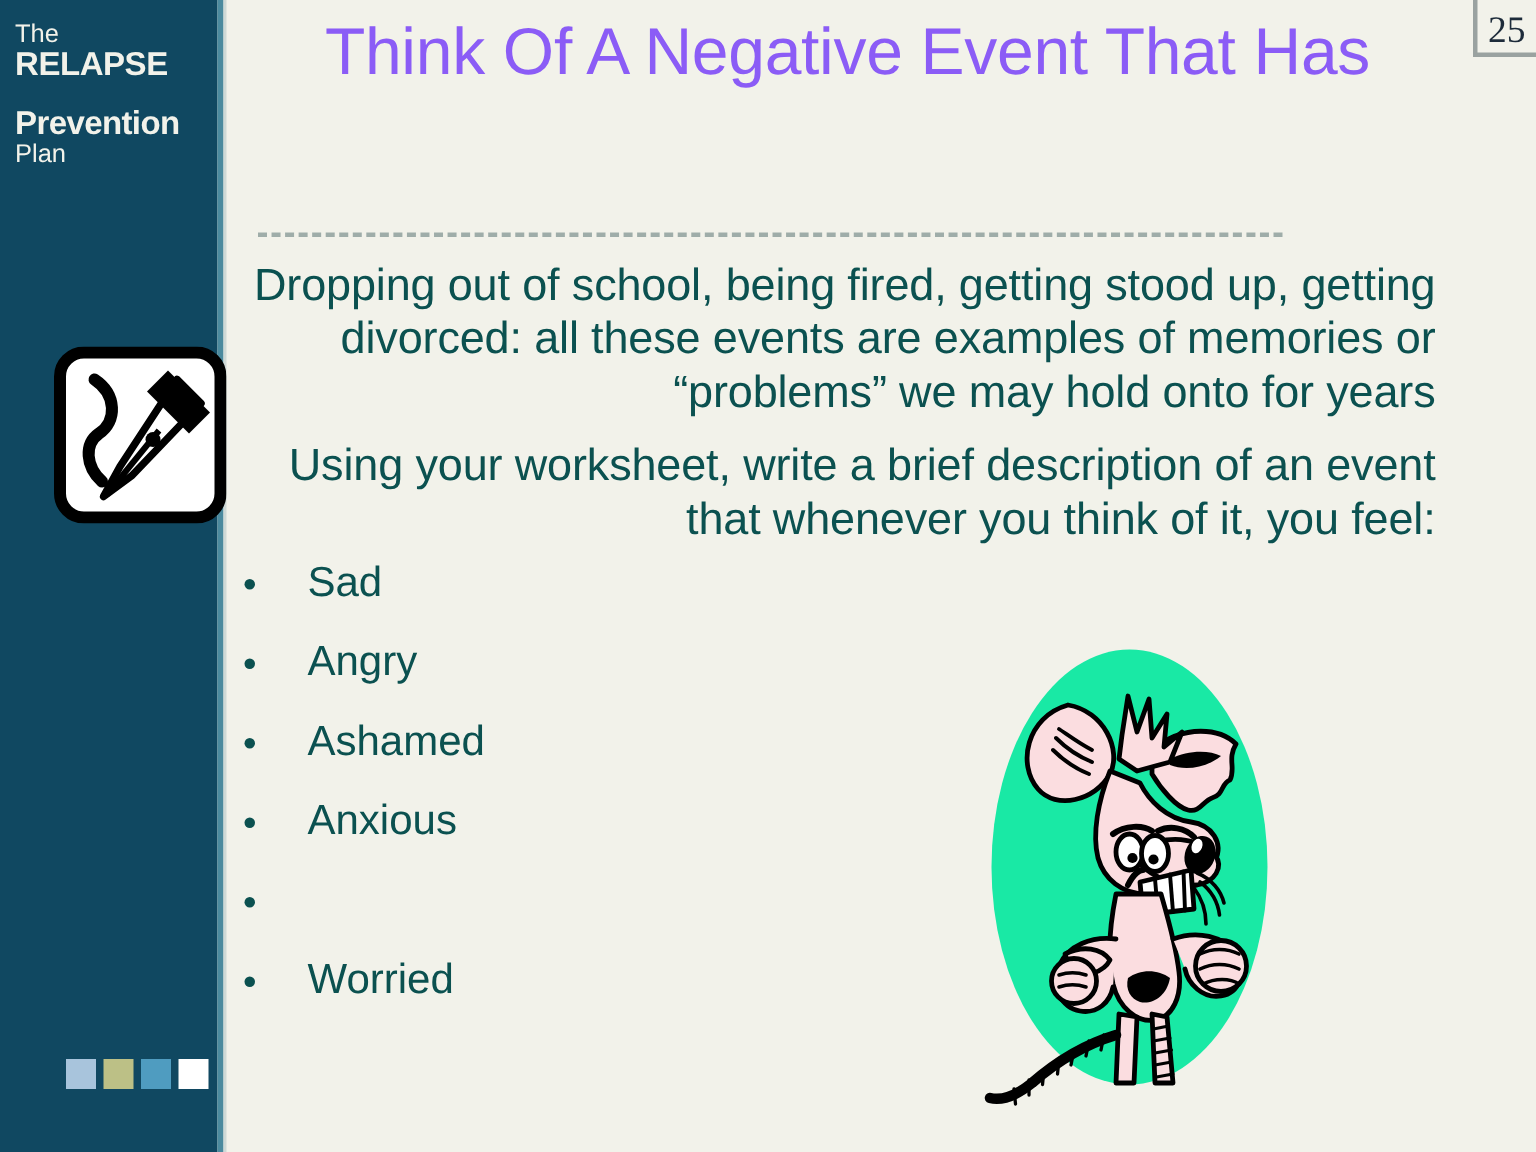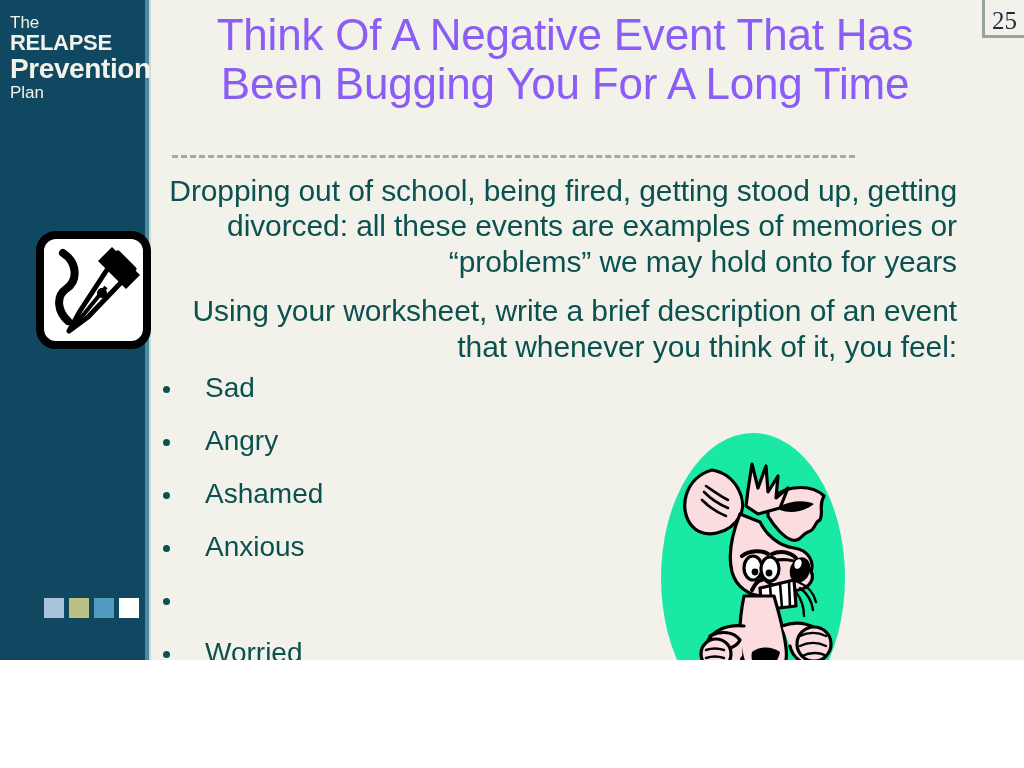--- a/index.html
+++ b/index.html
@@ -6,21 +6,21 @@
     margin: 0;
     padding: 0;
     background: #ffffff;
   }
   body {
     font-family: "Liberation Sans", sans-serif;
   }
   #slide {
     position: relative;
     width: 1024px;
-    height: 660px;
+    height: 768px;
     background: #f2f2ea;
     overflow: hidden;
   }
 
   
   #sidebar {
     position: absolute;
     left: 0; top: 0;
     width: 145px;
     height: 768px;
@@ -55,24 +55,24 @@
     font-weight: 400;
     letter-spacing: 0px;
   }
   #logo .l-relapse {
     font-size: 22px;
     font-weight: bold;
     letter-spacing: -0.3px;
     margin-top: 1px;
   }
   #logo .l-prevention {
-    font-size: 28px;
+    font-size: 22px;
     font-weight: bold;
     letter-spacing: -0.4px;
-    margin-top: 0px;
+    margin-top: 16px;
   }
   #logo .l-plan {
     font-size: 17px;
     font-weight: 400;
     margin-top: 1px;
   }
 
   
   #pen-icon {
     position: absolute;
@@ -236,21 +236,20 @@
     <div class="sw" style="background:#4f9cc0"></div>
     <div class="sw" style="background:#ffffff"></div>
   </div>
 
   <div id="page-number">
     <span>25</span>
   </div>
 
   <div id="title">
     <span class="tline">Think Of A Negative Event That Has</span>
-    <span class="tline">Been Bugging You For A Long Time</span>
   </div>
 
   <div id="divider"></div>
 
   <div id="body">
     <p class="para" id="para1">Dropping out of school, being fired, getting stood up, getting divorced: all these events are examples of memories or “problems” we may hold onto for years</p>
     <p class="para" id="para2">Using your worksheet, write a brief description of an event that whenever you think of it, you feel:</p>
     <ul class="bullets">
       <li>
         <span class="bl-dot"></span>

